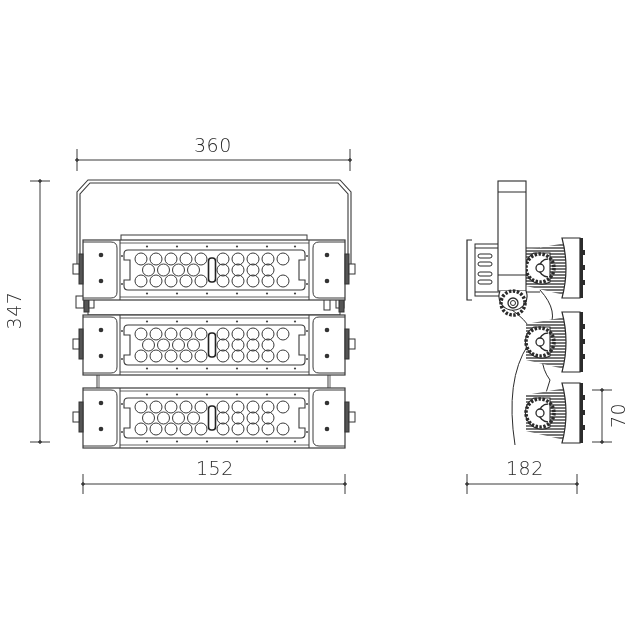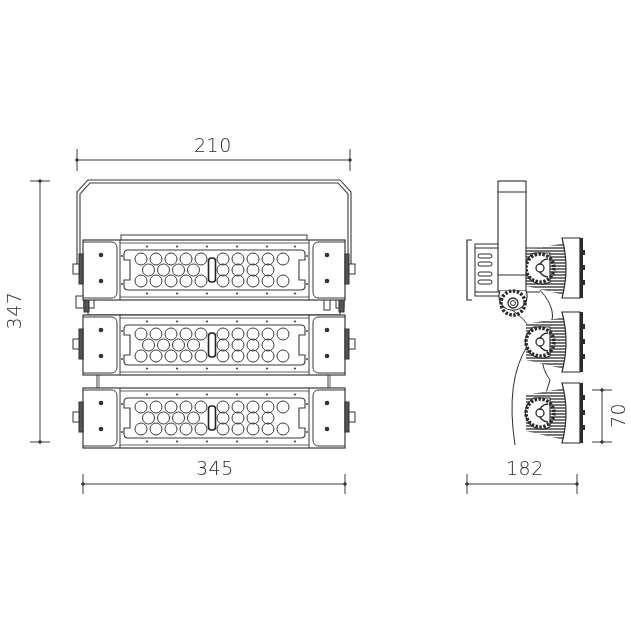--- a/index.html
+++ b/index.html
@@ -213,17 +213,17 @@
 
   <g stroke="#3a3a3a" stroke-width="1">
     <line x1="602" y1="390" x2="602" y2="442"></line>
     <line x1="592" y1="390" x2="612" y2="390"></line>
     <line x1="592" y1="442" x2="612" y2="442"></line>
     <circle cx="602" cy="390" r="1.3" fill="#3a3a3a"></circle>
       <circle cx="602" cy="442" r="1.3" fill="#3a3a3a"></circle>
   </g>
 </svg>
 
-<div class="dim-text" style="left:194px; top:136px;">210</div>
+<div class="dim-text" style="left:194px; top:136px;">360</div>
 <div class="dim-text rot" style="left:-4px; top:301px;">347</div>
-<div class="dim-text" style="left:196px; top:459px;">345</div>
+<div class="dim-text" style="left:196px; top:459px;">152</div>
 <div class="dim-text" style="left:506px; top:459px;">182</div>
 <div class="dim-text rot" style="left:606px; top:406px;">70</div>
 
 </body></html>

